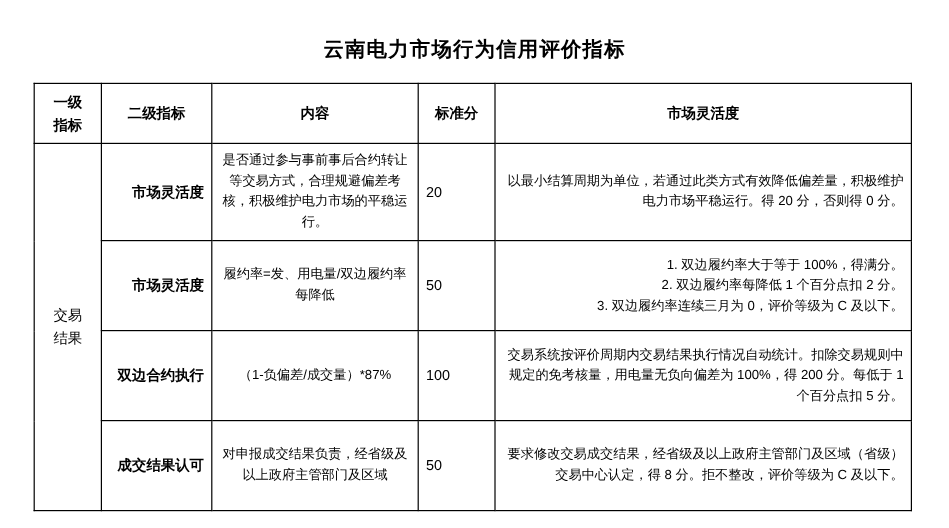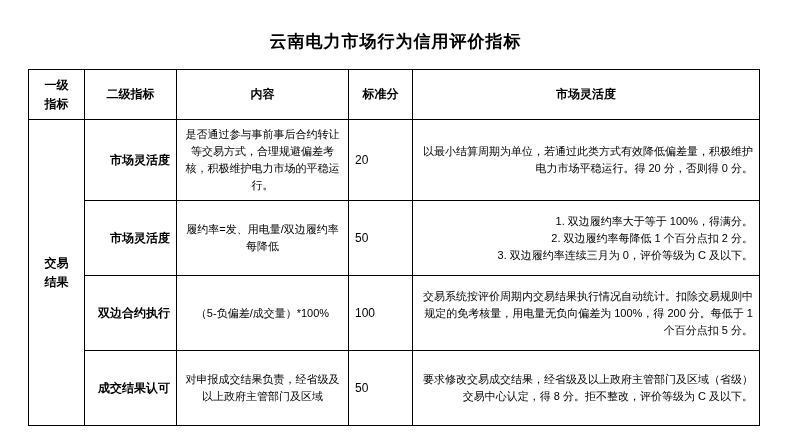--- a/index.html
+++ b/index.html
@@ -48,21 +48,21 @@
     font-size: 12px;
     height: 34px;
   }
   .col-l1 { width: 56px; }
   .col-l2 { width: 92px; }
   .col-content { width: 172px; }
   .col-score { width: 64px; }
   .col-criteria { width: 347px; }
   td.cell-l1 {
     text-align: center;
-    font-weight: bold;
+    font-weight: normal;
     font-size: 12px;
   }
   td.cell-l2 {
     text-align: right;
     font-weight: bold;
     font-size: 12px;
   }
   td.cell-content {
     text-align: center;
     font-size: 11px;
@@ -120,21 +120,21 @@
       <tr class="row-tall">
         <td class="cell-l2">市场灵活度</td>
         <td class="cell-content">履约率=发、用电量/双边履约率每降低</td>
         <td class="cell-score">50</td>
         <td class="cell-criteria multiline">1. 双边履约率大于等于 100%，得满分。
 2. 双边履约率每降低 1 个百分点扣 2 分。
 3. 双边履约率连续三月为 0，评价等级为 C 及以下。</td>
       </tr>
       <tr class="row-tall">
         <td class="cell-l2">双边合约执行</td>
-        <td class="cell-content ctr">（5-负偏差/成交量）*100%</td>
+        <td class="cell-content ctr">（1-负偏差/成交量）*87%</td>
         <td class="cell-score">100</td>
         <td class="cell-criteria multiline">交易系统按评价周期内交易结果执行情况自动统计。扣除交易规则中规定的免考核量，用电量无负向偏差为 100%，得 200 分。每低于 1 个百分点扣 5 分。</td>
       </tr>
       <tr class="row-tall">
         <td class="cell-l2">成交结果认可</td>
         <td class="cell-content">对申报成交结果负责，经省级及以上政府主管部门及区域</td>
         <td class="cell-score">50</td>
         <td class="cell-criteria multiline">要求修改交易成交结果，经省级及以上政府主管部门及区域（省级）交易中心认定，得 8 分。拒不整改，评价等级为 C 及以下。</td>
       </tr>
     </tbody>

